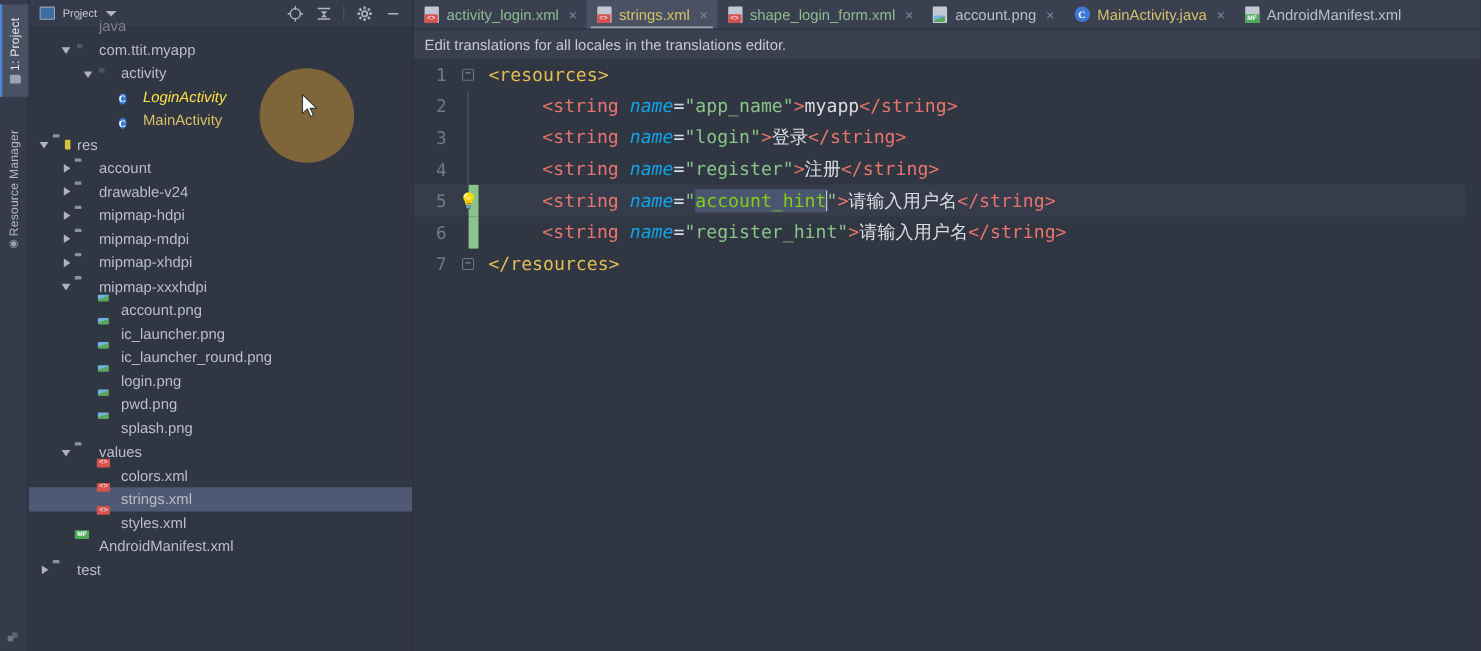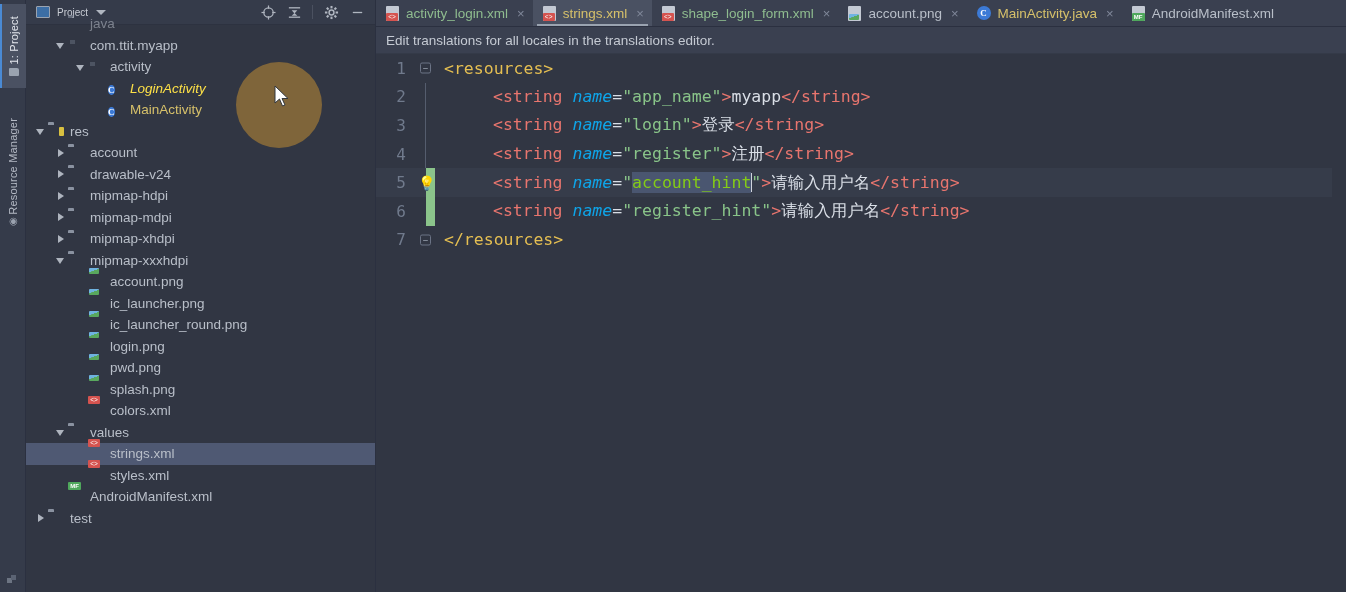--- a/index.html
+++ b/index.html
@@ -583,30 +583,30 @@
           <span class="ficon"><span class="pngicon"></span></span>
           <span class="lbl-xml">pwd.png</span>
         </div>
         <div class="row">
           <span style="flex:0 0 48px"></span>
           <span class="arrow"></span>
           <span class="ficon"><span class="pngicon"></span></span>
           <span class="lbl-xml">splash.png</span>
         </div>
         <div class="row">
+          <span style="flex:0 0 28px"></span>
+          <span class="arrow open"></span>
+          <span class="ficon"><span class="folder"></span></span>
+          <span class="lbl-xml">values</span>
+        </div>
+        <div class="row">
           <span style="flex:0 0 48px"></span>
           <span class="arrow"></span>
           <span class="ficon"><span class="xmlicon"></span></span>
           <span class="lbl-xml">colors.xml</span>
-        </div>
-        <div class="row">
-          <span style="flex:0 0 28px"></span>
-          <span class="arrow open"></span>
-          <span class="ficon"><span class="folder"></span></span>
-          <span class="lbl-xml">values</span>
         </div>
         <div class="row selected">
           <span style="flex:0 0 48px"></span>
           <span class="arrow"></span>
           <span class="ficon"><span class="xmlicon"></span></span>
           <span class="lbl-xml">strings.xml</span>
         </div>
         <div class="row">
           <span style="flex:0 0 48px"></span>
           <span class="arrow"></span>

